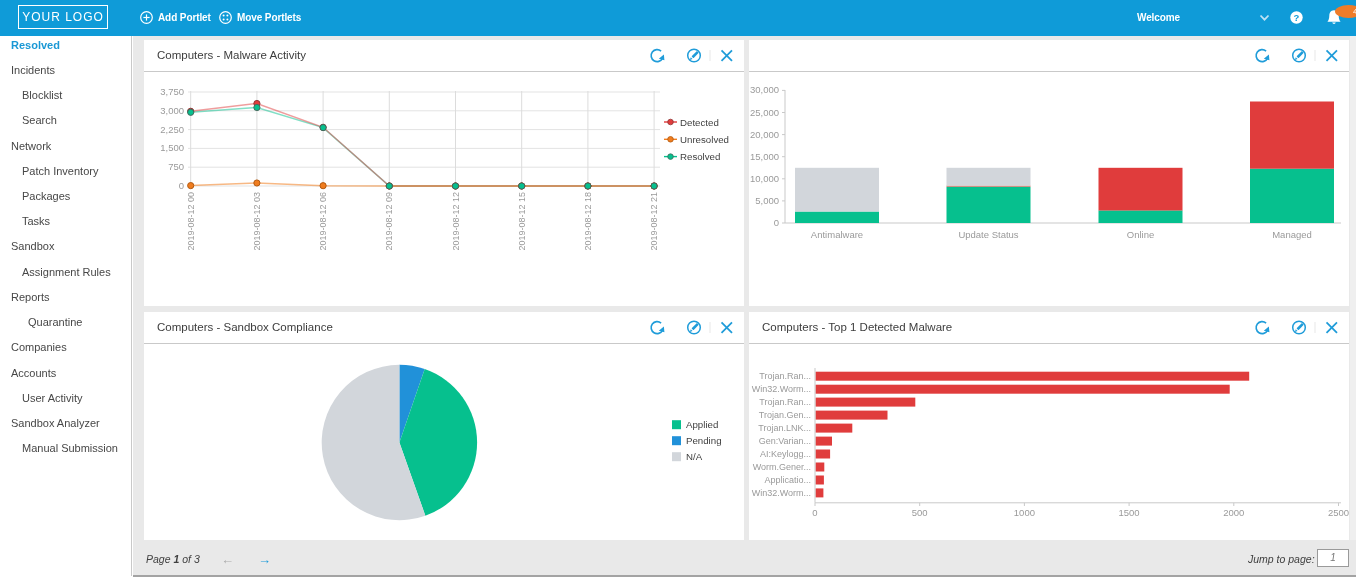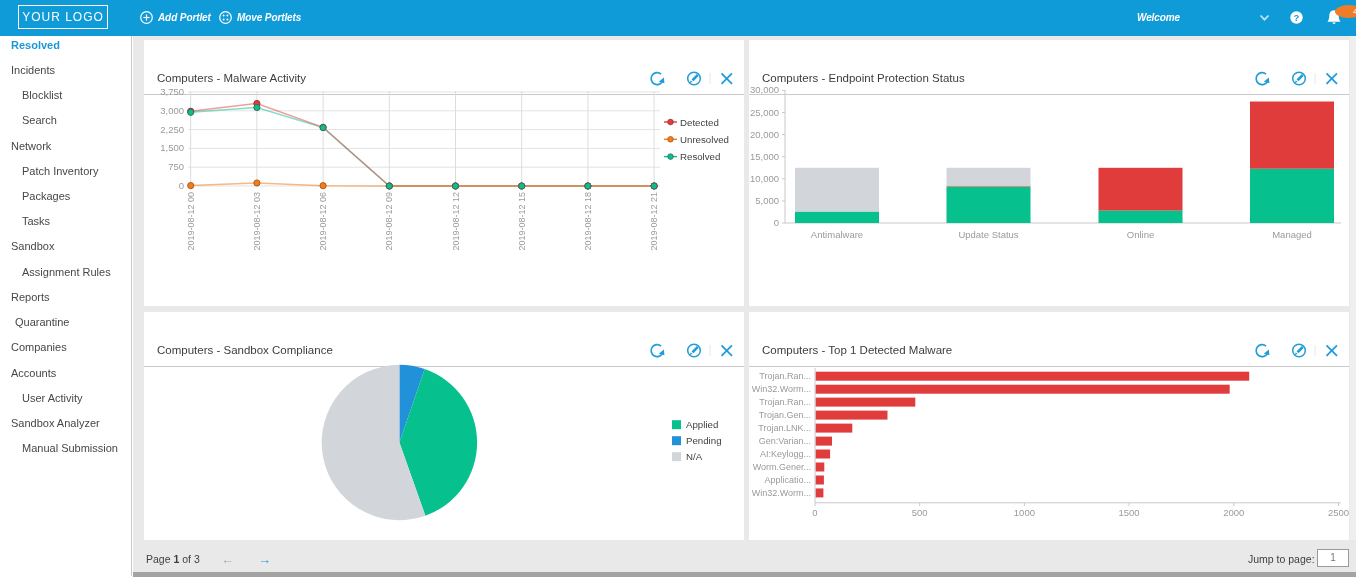--- a/index.html
+++ b/index.html
@@ -1,32 +1,32 @@
 <!DOCTYPE html>
 <html><head><meta charset="utf-8"><style>
 * { margin:0; padding:0; box-sizing:border-box; }
 body { width:1356px; height:578px; font-family:"Liberation Sans", sans-serif; position:relative;
        background:#fff; overflow:hidden; }
 #hdr { position:absolute; left:0; top:0; width:1356px; height:36px; background:#0f9bd8;padding-left:28px; }
 #logo { position:absolute; left:18px; top:5px; width:90px; height:24px; border:1px solid #fff;
         color:#fff; font-size:12px; letter-spacing:1px; text-align:center; line-height:22px; }
 .hbtn { position:absolute; top:0; height:36px; color:#fff; font-size:10px; font-weight:bold; letter-spacing:-0.1px;
-        line-height:36px;font-style:italic; }
+        line-height:36px; }
 #sidebar { position:absolute; left:0; top:36px; width:132px; height:540px; background:#fff;
            border-right:1px solid #c9c9c9; }
 .mi { position:absolute; font-size:11px; color:#474747; white-space:nowrap; }
 .mi.sel { color:#1a98d5; font-weight:bold; }
 #main { position:absolute; left:133px; top:36px; width:1223px; height:540px; background:#e9e9e9; }
 .portlet { position:absolute; background:#fff; }
-.phead { position:absolute; left:0; top:0; right:0; height:32px; border-bottom:1px solid #c9c9c9;margin-top:23px; }
+.phead { position:absolute; left:0; top:0; right:0; height:32px; border-bottom:1px solid #c9c9c9; }
 .ptitle { position:absolute; left:13px; top:0; line-height:31px; font-size:11.5px; color:#3d3d3d; }
 .picons { position:absolute; right:5px; top:7px; }
 .csvg { position:absolute; left:0; }
 #footer { position:absolute; left:133px; top:540px; width:1223px; height:37px; background:#e9e9e9;
-          border-bottom:5px solid #a3a3a3; font-size:10.5px; color:#3f3f3f; }
+          border-bottom:2px solid #a3a3a3; font-size:10.5px; color:#3f3f3f;font-style:italic; }
 #jumpbox { position:absolute; left:1184px; top:9px; width:32px; height:18px; background:#fff;
            border:1px solid #9a9a9a; font-size:10px; color:#777; text-align:center; line-height:16px; }
 </style></head><body>
 <div id="hdr">
   <div id="logo">YOUR LOGO</div>
   <svg style="position:absolute;left:140px;top:11px" width="13" height="13" viewBox="0 0 13 13">
     <circle cx="6.5" cy="6.5" r="5.8" fill="none" stroke="#fff" stroke-width="1.2"></circle>
     <line x1="6.5" y1="3.4" x2="6.5" y2="9.6" stroke="#fff" stroke-width="1.2"></line>
     <line x1="3.4" y1="6.5" x2="9.6" y2="6.5" stroke="#fff" stroke-width="1.2"></line>
   </svg>
@@ -60,21 +60,21 @@
 <div class="mi" style="left:11px;top:27.8px">Incidents</div>
 <div class="mi" style="left:22px;top:53.1px">Blocklist</div>
 <div class="mi" style="left:22px;top:78.3px">Search</div>
 <div class="mi" style="left:11px;top:103.5px">Network</div>
 <div class="mi" style="left:22px;top:128.8px">Patch Inventory</div>
 <div class="mi" style="left:22px;top:154.0px">Packages</div>
 <div class="mi" style="left:22px;top:179.2px">Tasks</div>
 <div class="mi" style="left:11px;top:204.4px">Sandbox</div>
 <div class="mi" style="left:22px;top:229.7px">Assignment Rules</div>
 <div class="mi" style="left:11px;top:254.9px">Reports</div>
-<div class="mi" style="left:15px;top:280.1px">Quarantine</div>
+<div class="mi" style="left:28px;top:280.1px">Quarantine</div>
 <div class="mi" style="left:11px;top:305.4px">Companies</div>
 <div class="mi" style="left:11px;top:330.6px">Accounts</div>
 <div class="mi" style="left:22px;top:355.8px">User Activity</div>
 <div class="mi" style="left:11px;top:381.1px">Sandbox Analyzer</div>
 <div class="mi" style="left:22px;top:406.3px">Manual Submission</div>
 </div>
 
 <div class="portlet" style="left:144px;top:40px;width:600px;height:266px">
   <div class="phead">
       <div class="ptitle">Computers - Malware Activity</div>
@@ -160,21 +160,20 @@
 <circle cx="526.5" cy="68.3" r="2.8" fill="#f07d1f" stroke="#b35a10" stroke-width="0.8"></circle>
 <text x="536" y="71.8" font-size="9.7" fill="#3f3f3f">Unresolved</text>
 <line x1="520" y1="85.6" x2="533" y2="85.6" stroke="#06c08e" stroke-width="1.4"></line>
 <circle cx="526.5" cy="85.6" r="2.8" fill="#06c08e" stroke="#43695c" stroke-width="0.8"></circle>
 <text x="536" y="89.1" font-size="9.7" fill="#3f3f3f">Resolved</text>
   </svg>
 </div>
 
 <div class="portlet" style="left:749px;top:40px;width:600px;height:266px">
   <div class="phead">
-      <div class="ptitle">Computers - Endpoint Protection Status</div>
       <svg class="picons" width="90" height="20" viewBox="0 0 90 20">
 <g stroke="#1f9cd9" fill="none" stroke-width="1.6">
 <path d="M 12.1,4.1 A 6,6 0 1 0 13.5,11.3"></path>
 </g>
 <path d="M 10.2,9.2 L 16.8,9.2 L 13.5,14 Z" fill="#1f9cd9" transform="rotate(-40 13.5 11)"></path>
 <g stroke="#1f9cd9" fill="none" stroke-width="1.5">
 <circle cx="45" cy="8.5" r="6.3"></circle>
 </g>
 <g transform="rotate(45 45 8.5)">
 <rect x="43.9" y="3.2" width="2.6" height="7.6" rx="0.4" fill="#1f9cd9"></rect>

